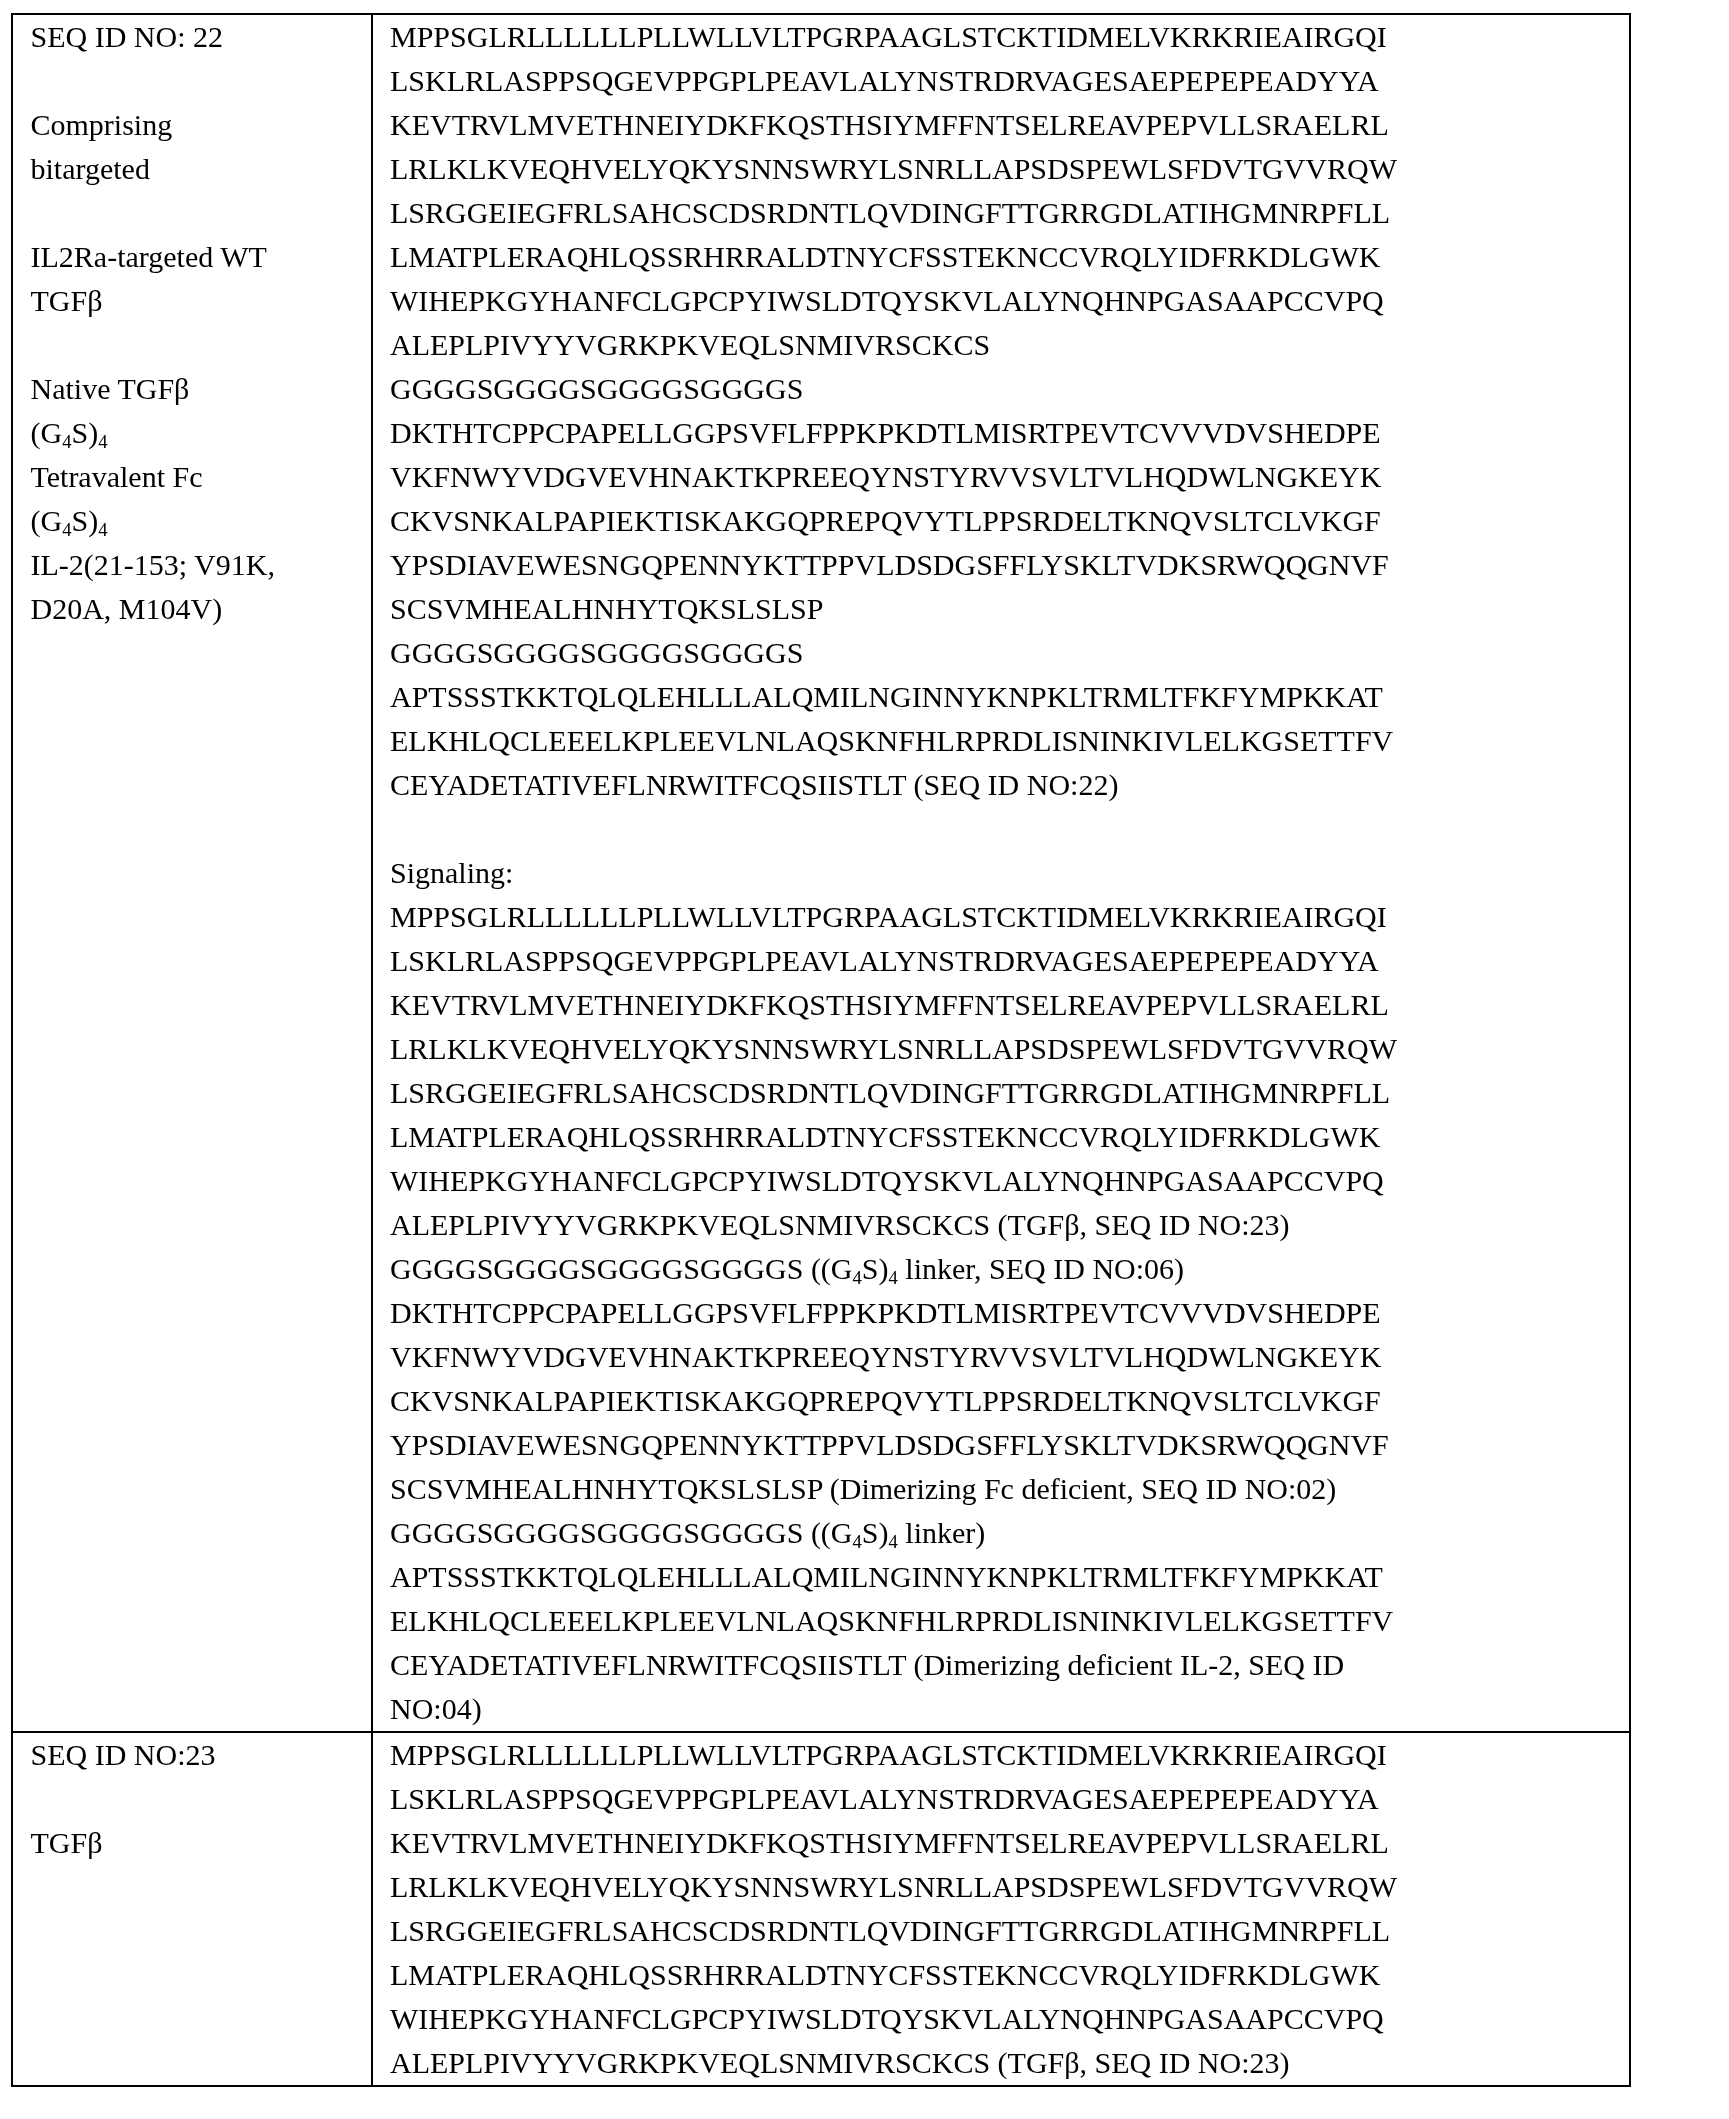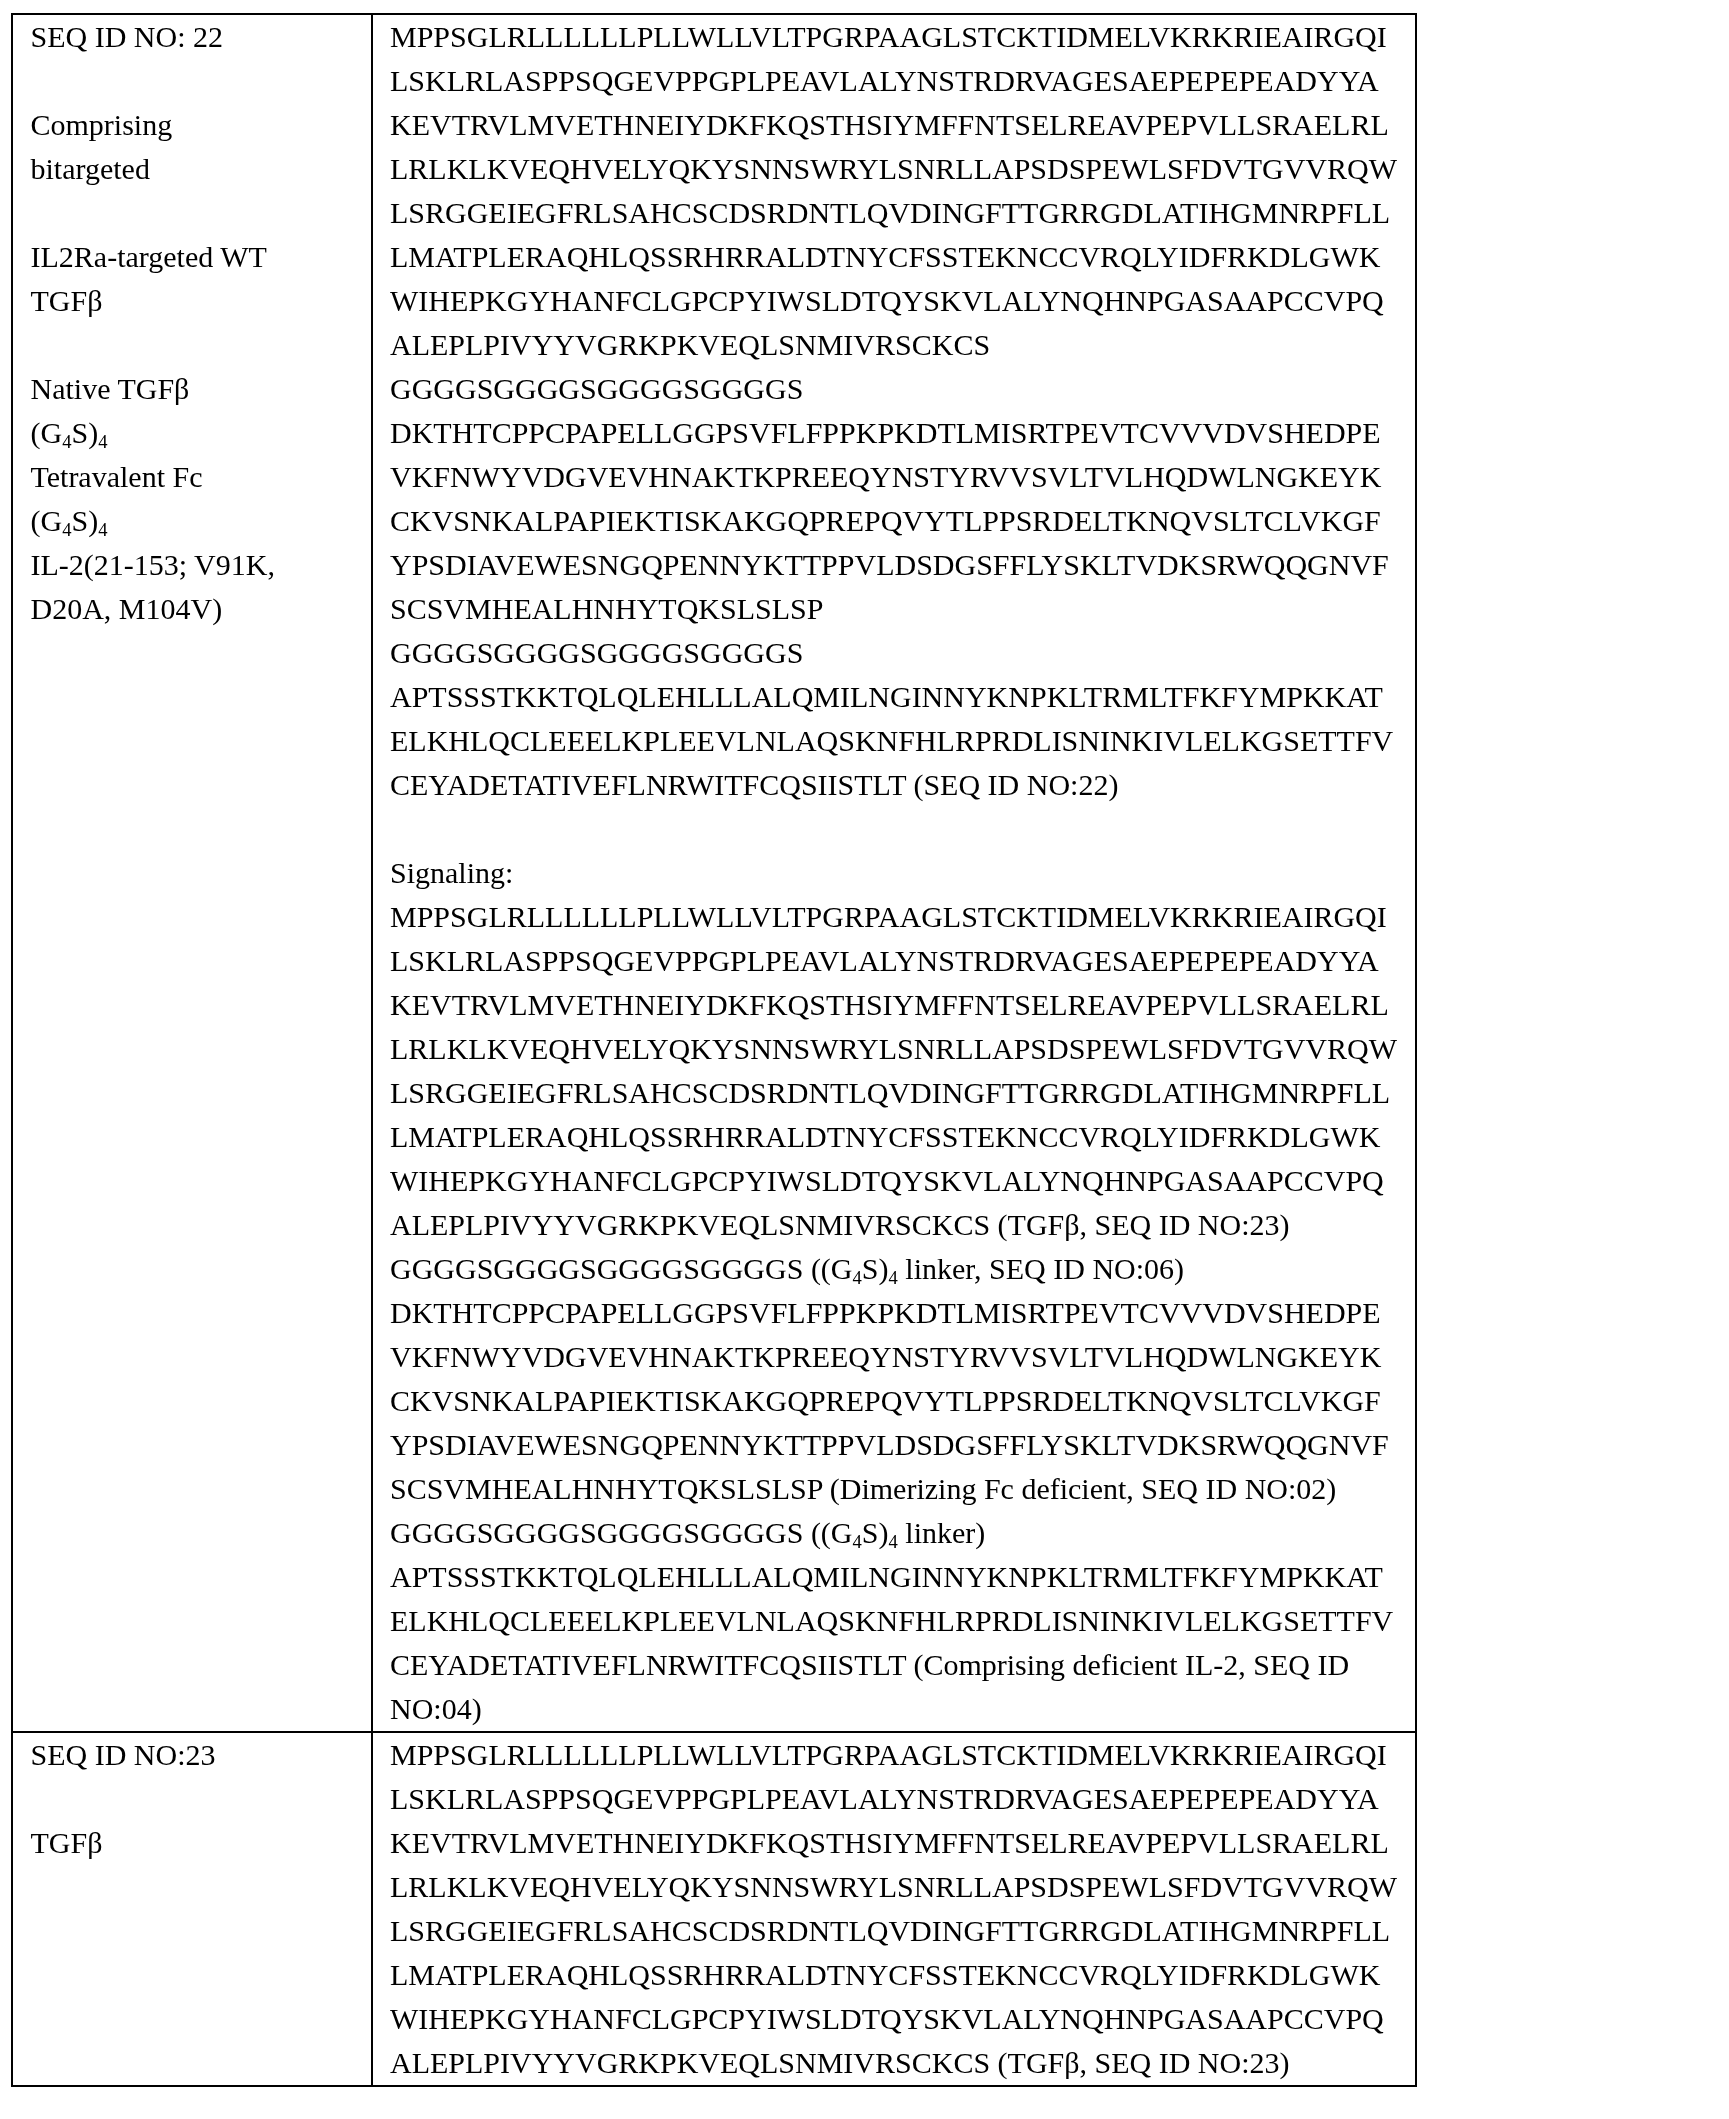--- a/index.html
+++ b/index.html
@@ -1,18 +1,18 @@
 <!DOCTYPE html>
 <html style="font-size:14.8px"><head>
 <meta charset="utf-8">
 <style>
   html, body { margin: 0; padding: 0; background: #ffffff; }
   body { width: 1730px; height: 2119px; position: relative; overflow: hidden; }
   .tbl {
-    position: absolute; left: 11px; top: 13px; width: 1406px;
+    position: absolute; left: 11px; top: 13px; width: 1620px;
     border-collapse: collapse;
     font-family: "Liberation Serif", "DejaVu Serif", serif;
     font-size: 30px; line-height: 44px; color: #000;
   }
   .tbl td {
     border: 2.8px solid #000; vertical-align: top; padding: 0 11px 0 17.5px;
   }
   .tbl td.label { width: 329px; }
   .line { white-space: nowrap; display: block; }
   .blank { display: block; height: 44px; }
@@ -73,21 +73,21 @@
       <span class="line">ALEPLPIVYYVGRKPKVEQLSNMIVRSCKCS (TGFβ, SEQ ID NO:23)</span>
       <span class="line"><span>GGGGSGGGGSGGGGSGGGGS ((G</span><sub>4</sub><span>S)</span><sub>4</sub><span> linker, SEQ ID NO:06)</span></span>
       <span class="line">DKTHTCPPCPAPELLGGPSVFLFPPKPKDTLMISRTPEVTCVVVDVSHEDPE</span>
       <span class="line">VKFNWYVDGVEVHNAKTKPREEQYNSTYRVVSVLTVLHQDWLNGKEYK</span>
       <span class="line">CKVSNKALPAPIEKTISKAKGQPREPQVYTLPPSRDELTKNQVSLTCLVKGF</span>
       <span class="line">YPSDIAVEWESNGQPENNYKTTPPVLDSDGSFFLYSKLTVDKSRWQQGNVF</span>
       <span class="line">SCSVMHEALHNHYTQKSLSLSP (Dimerizing Fc deficient, SEQ ID NO:02)</span>
       <span class="line"><span>GGGGSGGGGSGGGGSGGGGS ((G</span><sub>4</sub><span>S)</span><sub>4</sub><span> linker)</span></span>
       <span class="line">APTSSSTKKTQLQLEHLLLALQMILNGINNYKNPKLTRMLTFKFYMPKKAT</span>
       <span class="line">ELKHLQCLEEELKPLEEVLNLAQSKNFHLRPRDLISNINKIVLELKGSETTFV</span>
-      <span class="line">CEYADETATIVEFLNRWITFCQSIISTLT (Comprising deficient IL-2, SEQ ID</span>
+      <span class="line">CEYADETATIVEFLNRWITFCQSIISTLT (Dimerizing deficient IL-2, SEQ ID</span>
       <span class="line">NO:04)</span>
     </td>
   </tr>
   <tr>
     <td class="label">
       <span class="line">SEQ ID NO:23</span>
       <span class="blank"></span>
       <span class="line">TGFβ</span>
     </td>
     <td>

